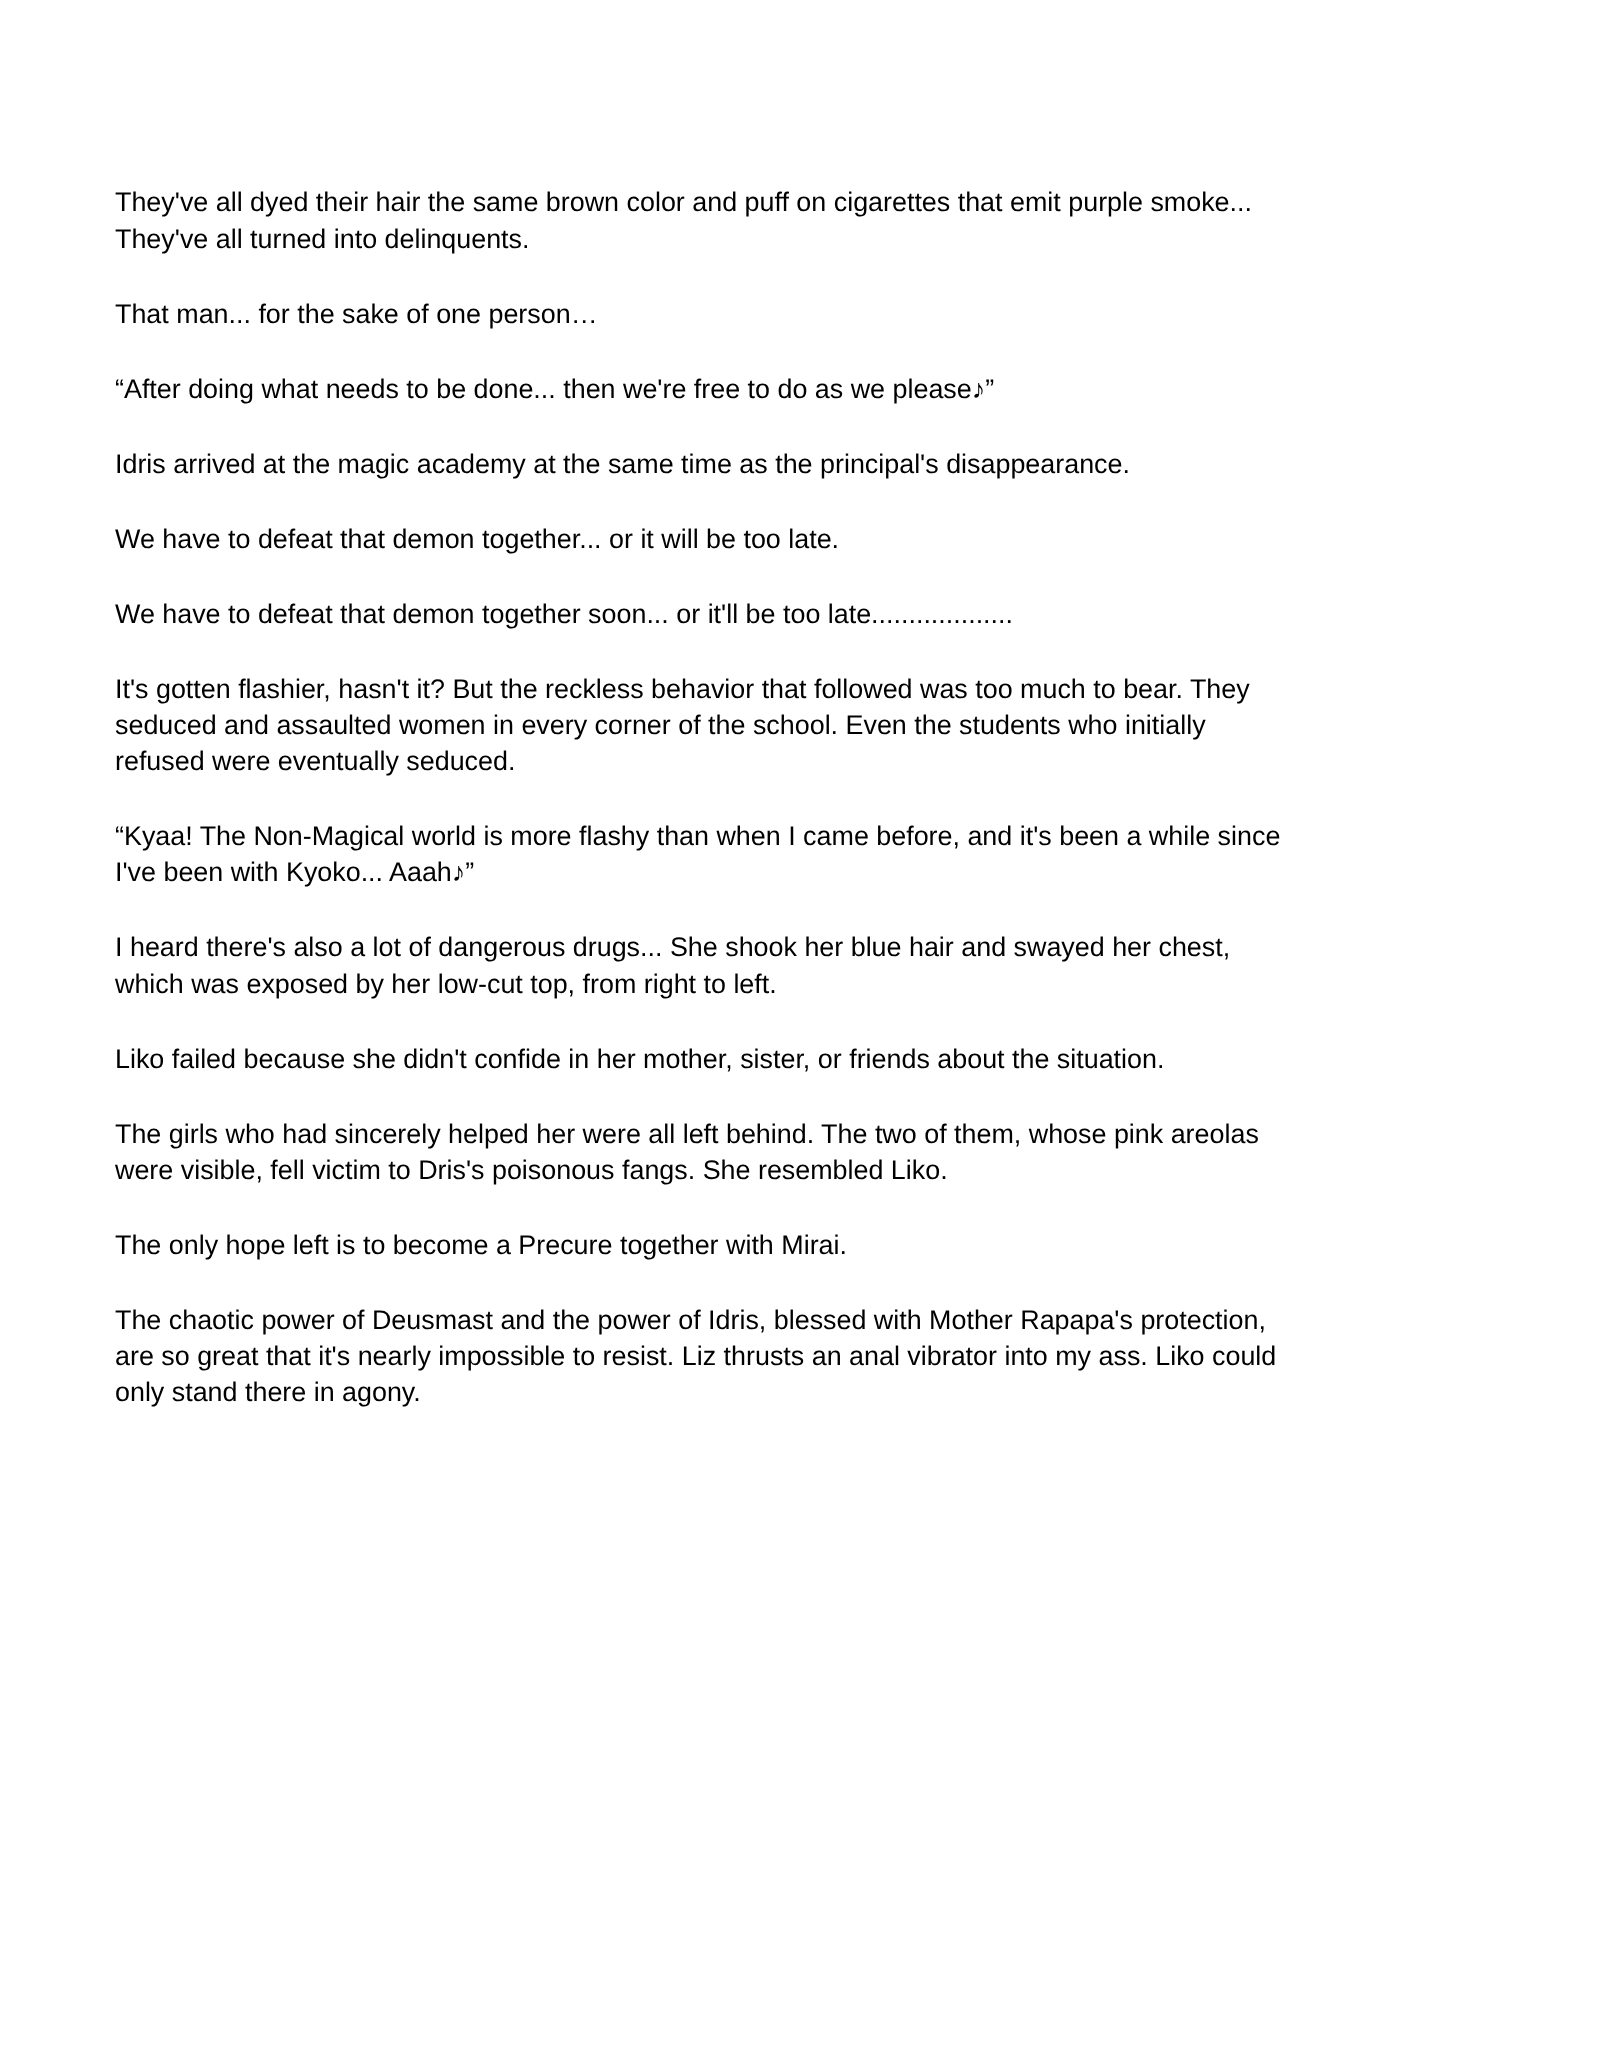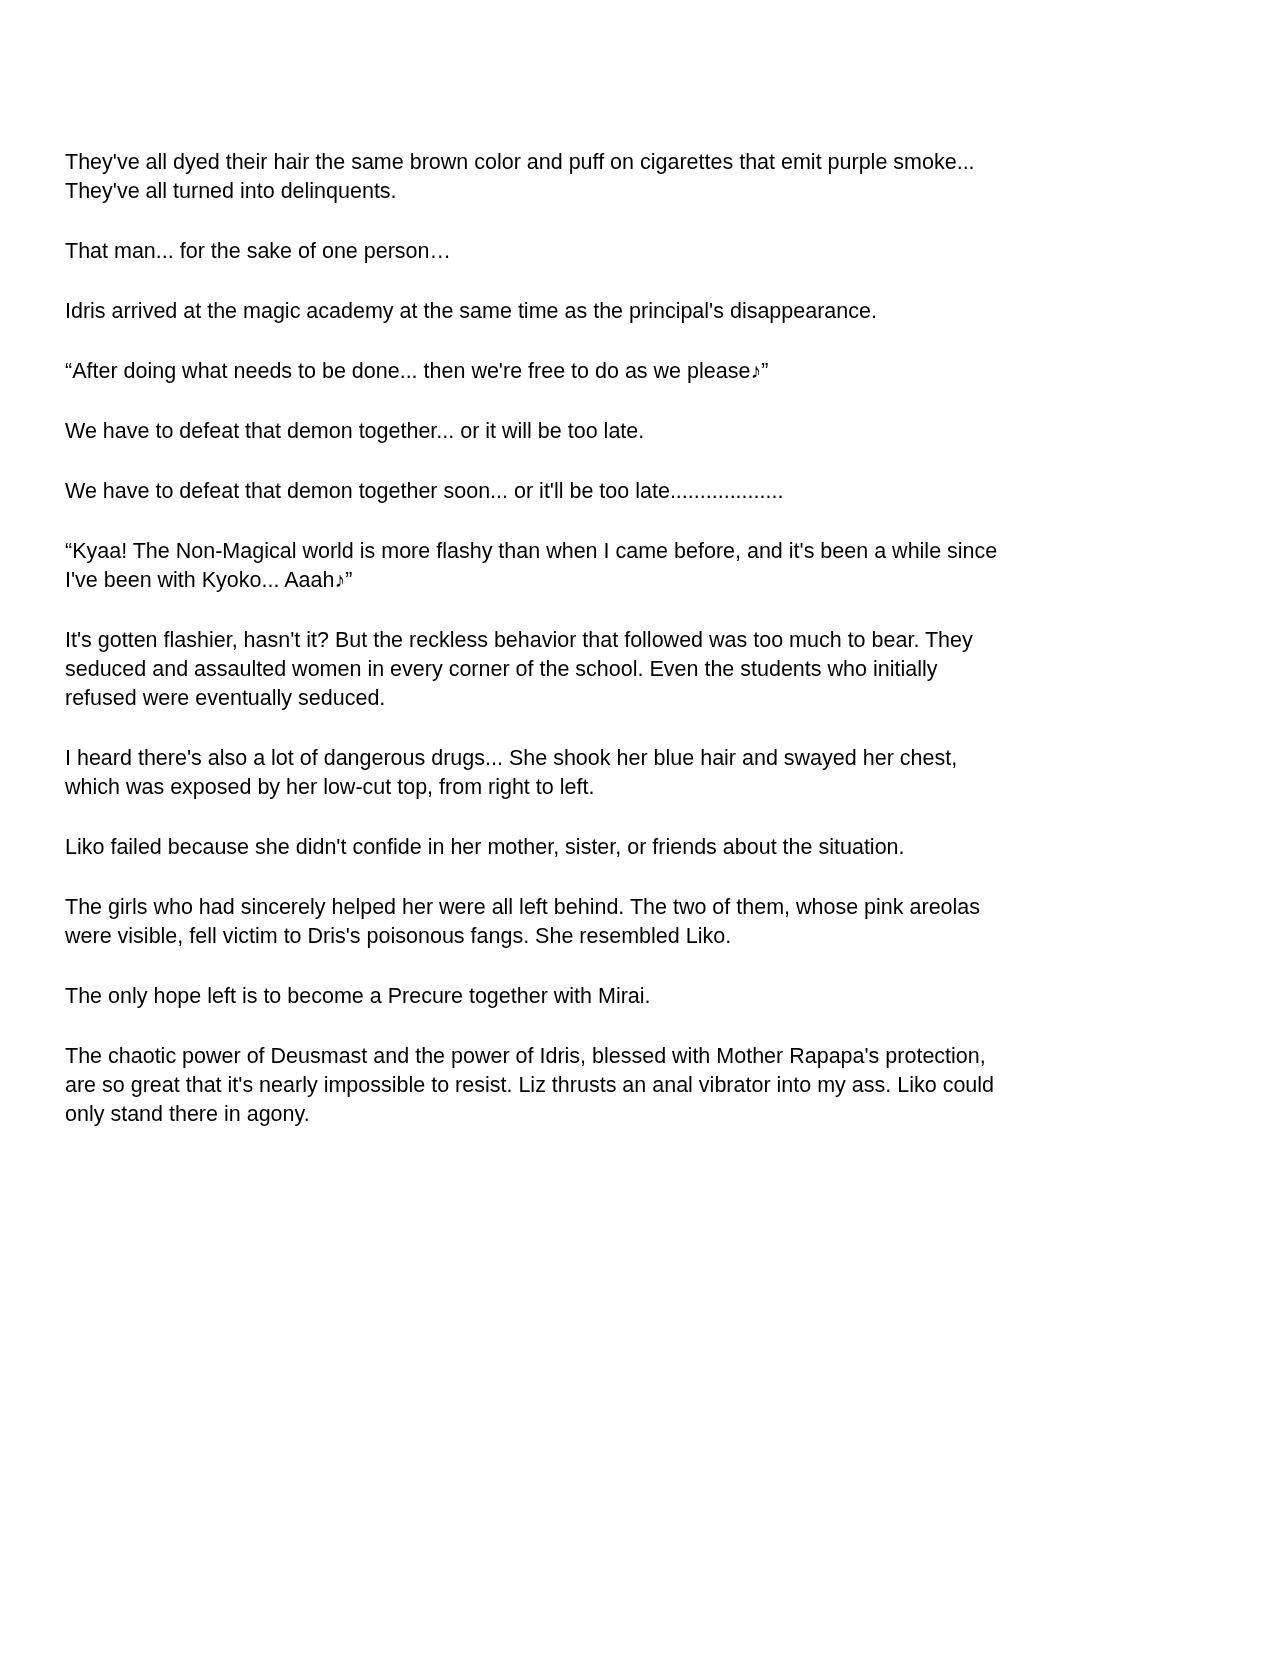--- a/index.html
+++ b/index.html
@@ -11,21 +11,21 @@
     width: 1280px;
     height: 1656px;
     overflow: hidden;
     font-family: "Liberation Sans", "DejaVu Sans", sans-serif;
     color: #000000;
   }
   .page {
     box-sizing: border-box;
     width: 1280px;
     height: 1656px;
-    padding: 148px 0 0 65px;
+    padding: 148px 0 0 92px;
     background: #ffffff;
   }
   .doc-body {
     width: 938px;
   }
   .doc-body p {
     margin: 0 0 31px 0;
     font-size: 21.5px;
     line-height: 29px;
     font-weight: 400;
@@ -38,25 +38,25 @@
     margin-top: 30px;
   }
 </style>
 </head>
 <body>
 
 <div class="page">
   <div class="doc-body">
     <p>They've all dyed their hair the same brown color and puff on cigarettes that emit purple smoke... They've all turned into delinquents.</p>
     <p class="italic">That man... for the sake of one person…</p>
+    <p>“After doing what needs to be done... then we're free to do as we please♪”</p>
     <p>Idris arrived at the magic academy at the same time as the principal's disappearance.</p>
-    <p>“After doing what needs to be done... then we're free to do as we please♪”</p>
     <p class="italic">We have to defeat that demon together... or it will be too late.</p>
     <p class="italic">We have to defeat that demon together soon... or it'll be too late...................</p>
+    <p>It's gotten flashier, hasn't it? But the reckless behavior that followed was too much to bear. They seduced and assaulted women in every corner of the school. Even the students who initially refused were eventually seduced.</p>
     <p>“Kyaa! The Non-Magical world is more flashy than when I came before, and it's been a while since I've been with Kyoko... Aaah♪”</p>
-    <p>It's gotten flashier, hasn't it? But the reckless behavior that followed was too much to bear. They seduced and assaulted women in every corner of the school. Even the students who initially refused were eventually seduced.</p>
     <p>I heard there's also a lot of dangerous drugs... She shook her blue hair and swayed her chest, which was exposed by her low-cut top, from right to left.</p>
     <p>Liko failed because she didn't confide in her mother, sister, or friends about the situation.</p>
     <p>The girls who had sincerely helped her were all left behind. The two of them, whose pink areolas were visible, fell victim to Dris's poisonous fangs. She resembled Liko.</p>
     <p>The only hope left is to become a Precure together with Mirai.</p>
     <p>The chaotic power of Deusmast and the power of Idris, blessed with Mother Rapapa's protection, are so great that it's nearly impossible to resist. Liz thrusts an anal vibrator into my ass. Liko could only stand there in agony.</p>
   </div>
 </div>
 
 </body></html>

